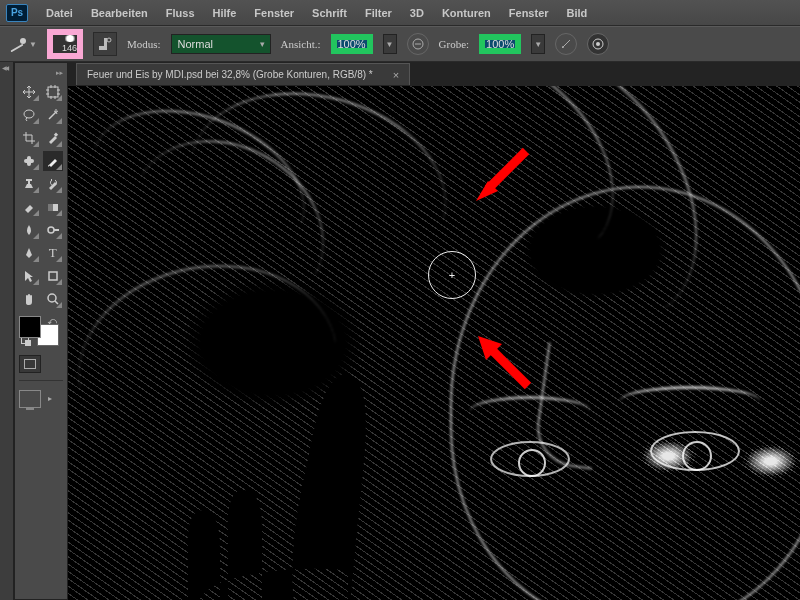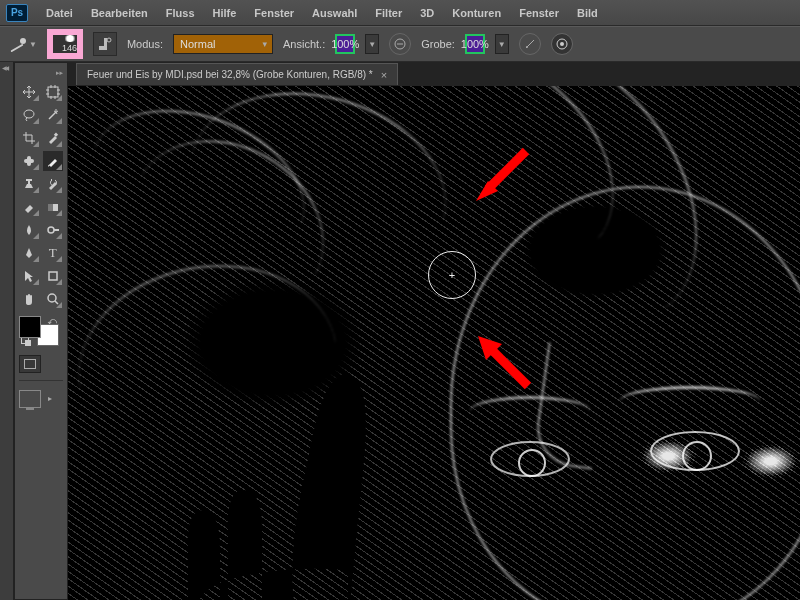--- a/index.html
+++ b/index.html
@@ -13,24 +13,24 @@
 
   
   .optbar { height: 36px; background: #4a4a4a; border-top:1px solid #5a5a5a; border-bottom:1px solid #2a2a2a; display:flex; align-items:center; padding: 0 8px; gap:10px; }
   .opt-brush-icon { width:18px; height:18px; position:relative; }
   .opt-brush-icon::before { content:""; position:absolute; width:14px;height:2px;background:#ccc; top:12px;left:2px; transform:rotate(-30deg); border-radius:2px;}
   .opt-brush-icon::after { content:""; position:absolute; width:6px;height:6px;background:#ccc;border-radius:50%;top:3px;right:0;}
   .opt-chevron { font-size:8px; color:#aaa; margin-left:3px; }
   .brush-preview { width:36px;height:30px;background:#333;border:6px solid #f9a8d4;display:flex;flex-direction:column;align-items:flex-end;justify-content:center;color:#ddd;font-size:9px; }
   .brush-dot { width:14px;height:14px;background:radial-gradient(circle,#fff 0%,#fff 40%,transparent 70%);border-radius:50%;margin-bottom:1px;}
   .opt-icon-btn { width:24px;height:24px;background:#3e3e3e;border:1px solid #2a2a2a;display:flex;align-items:center;justify-content:center;color:#ccc;font-size:12px; }
-  .opt-label { color:#ccc; }
-  .opt-dropdown { height:20px;background:#a16207;border:1px solid #222;display:flex;align-items:center;padding:0 18px 0 6px;color:#ddd;position:relative;min-width:100px; }
+  .opt-label { color:#ccc;font-family:Liberation Serif, serif; }
+  .opt-dropdown { height:20px;background:#14532d;border:1px solid #222;display:flex;align-items:center;padding:0 18px 0 6px;color:#ddd;position:relative;min-width:100px; }
   .opt-dropdown::after { content:"▾"; position:absolute; right:5px; font-size:9px;color:#aaa; }
-  .opt-num { height:20px;width:20px;background:#4c1d95;border:2px solid #22c55e;display:flex;align-items:center;justify-content:center;color:#ddd; }
+  .opt-num { height:20px;width:42px;background:#0c4a6e;border:6px solid #22c55e;display:flex;align-items:center;justify-content:center;color:#ddd; }
   .opt-num-chev { width:14px;height:20px;background:#3a3a3a;border:1px solid #222;display:flex;align-items:center;justify-content:center;color:#aaa;font-size:8px; }
   .opt-round-btn { width:22px;height:22px;border:1px solid #666;border-radius:50%;display:flex;align-items:center;justify-content:center;color:#bbb;font-size:11px;}
 
   
   .main { flex:1; display:flex; position:relative; }
 
   
   .panel-strip { width:14px;background:#3d3d3d;border-right:1px solid #222; position:relative;}
   .panel-strip::before { content:"◀◀"; position:absolute; top:2px; left:2px; font-size:6px; color:#999; letter-spacing:-2px;}
 
@@ -51,21 +51,21 @@
   .swatch-reset::after{content:"";position:absolute;width:6px;height:6px;background:#ccc;bottom:0;right:0;}
   .qm { width:22px;height:18px;background:#383838;border:1px solid #222;margin-top:6px;display:flex;align-items:center;justify-content:center;}
   .qm-inner{width:12px;height:10px;border:1px solid #aaa;}
   .sep { height:1px;background:#333;margin:4px 0;}
   .screenmode { width:22px;height:18px;border:1px solid #888;margin-top:2px;display:flex;align-items:center;justify-content:center;position:relative;}
   .screenmode::after{content:"";position:absolute;bottom:-3px;width:8px;height:2px;background:#888;}
 
   
   .docwrap { flex:1; background:#232323; display:flex; flex-direction:column; }
   .doctab { height:24px; display:flex; align-items:center; padding-left:8px;}
-  .tab { height:22px;background:#3a3a3a;border:1px solid #555;border-bottom:none;padding:0 10px;display:flex;align-items:center;gap:8px;font-size:10px;color:#ccc;}
+  .tab { height:22px;background:#3a3a3a;border:1px solid #555;border-bottom:none;padding:0 10px;display:flex;align-items:center;gap:20px;font-size:10px;color:#ccc;}
   .tab-x { color:#aaa;font-size:11px;}
   .canvas { flex:1; position:relative; overflow:hidden; background:#262626; }
   .artwork { position:absolute; inset:0; }
 
   
   .artbg { position:absolute; inset:0; background:
     radial-gradient(ellipse 120px 80px at 72% 32%, #000 45%, transparent 60%),
     radial-gradient(ellipse 50px 30px at 82% 72%, #fff 0%, transparent 60%),
     radial-gradient(ellipse 50px 30px at 96% 73%, #fff 0%, transparent 60%),
     radial-gradient(ellipse 140px 100px at 28% 50%, #111 40%, transparent 65%),
@@ -95,21 +95,21 @@
 </head>
 <body>
 
 <div class="menubar">
   <div class="ps-logo">Ps</div>
   <div class="menu-item">Datei</div>
   <div class="menu-item">Bearbeiten</div>
   <div class="menu-item">Fluss</div>
   <div class="menu-item">Hilfe</div>
   <div class="menu-item">Fenster</div>
-  <div class="menu-item">Auswahl</div>
+  <div class="menu-item">Schrift</div>
   <div class="menu-item">Filter</div>
   <div class="menu-item">3D</div>
   <div class="menu-item">Konturen</div>
   <div class="menu-item">Fenster</div>
   <div class="menu-item">Bild</div>
 </div>
 
 <div class="optbar">
   <div style="display:flex;align-items:center;">
     <div class="opt-brush-icon"></div>

